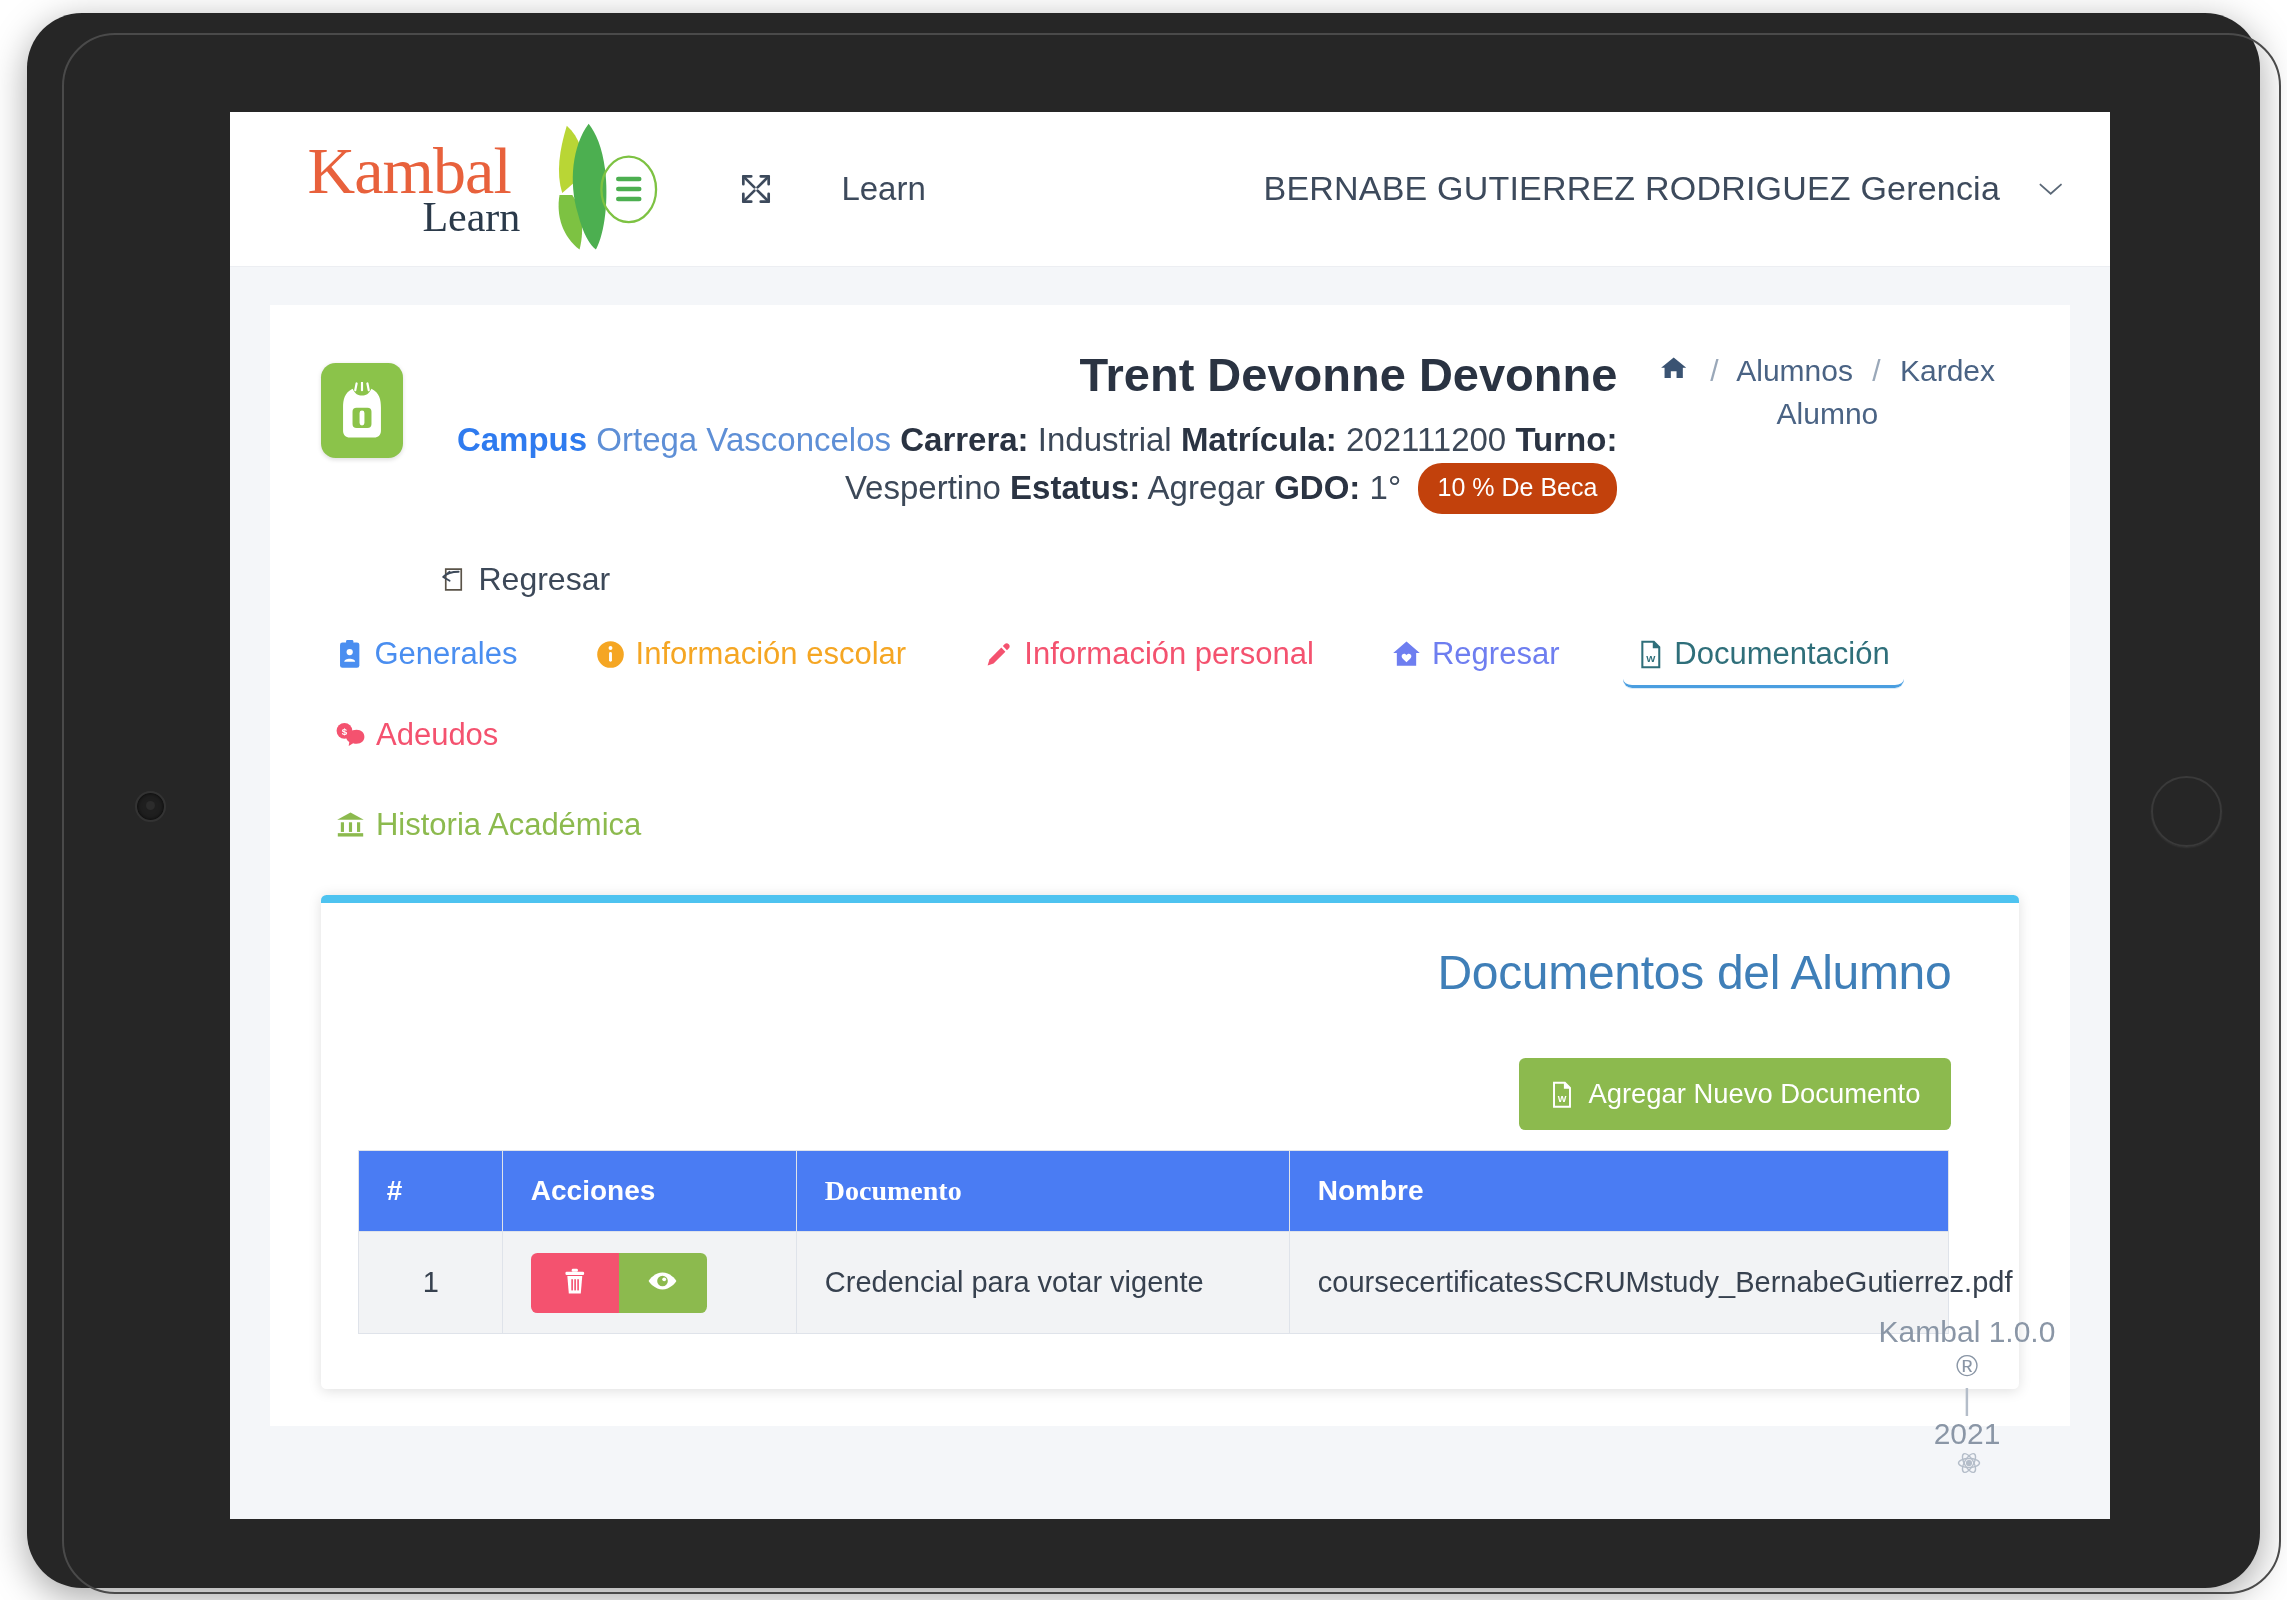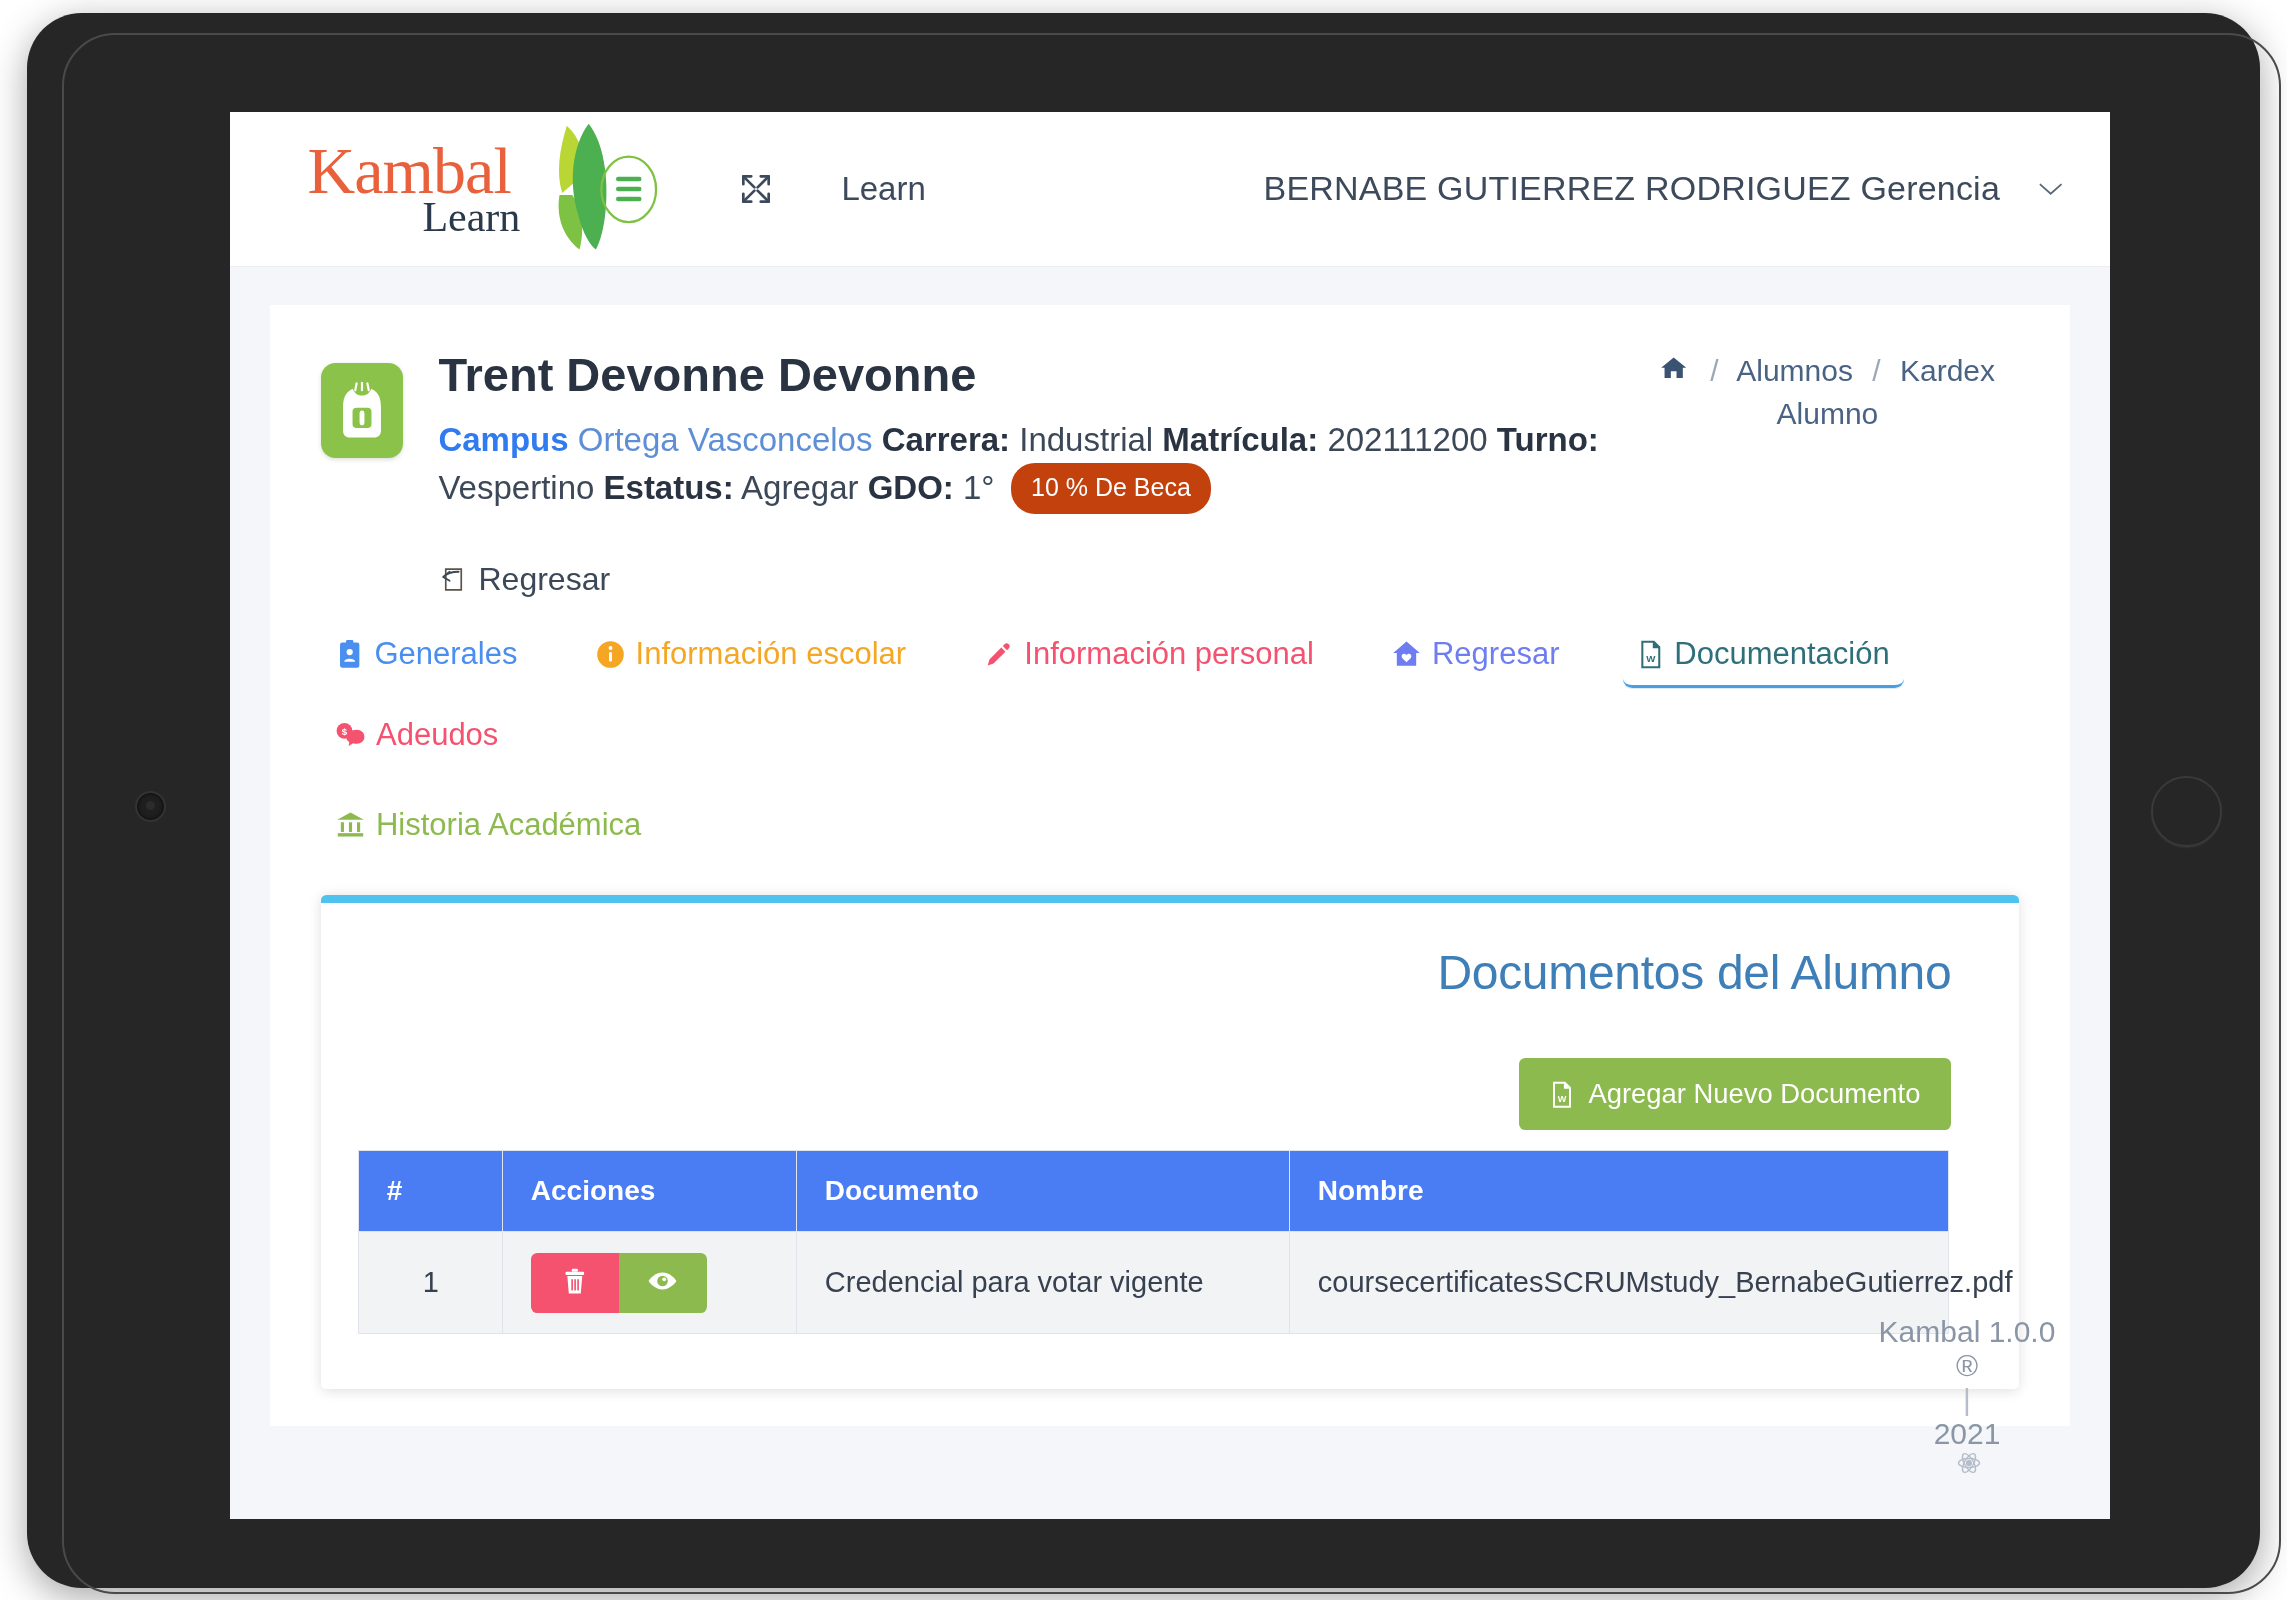--- a/index.html
+++ b/index.html
@@ -141,21 +141,21 @@
   }
   .avatar-box {
     width: 82px; height: 95px;
     background: #8bc34a;
     border-radius: 14.6px;
     display: flex; align-items: center; justify-content: center;
     flex: 0 0 auto;
     margin-top: 14.6px;
     box-shadow: 0 1.8px 4.6px rgba(0,0,0,0.13);
   }
-  .student-info { margin-left: 35px; max-width: 1179px; }
+  .student-info { margin-left: 35px; max-width: 1179px; text-align: right; }
   .student-name {
     font-size: 47px;
     font-weight: bold;
     color: #2a3342;
     line-height: 1.12;
   }
   .student-meta {
     margin-top: 14.6px;
     font-size: 33px;
     color: #3c4858;
@@ -260,21 +260,21 @@
     color: #ffffff;
     font-size: 28px;
     font-weight: bold;
     text-align: left;
     padding: 24px 27.4px;
     border: 0.9px solid #dfe3ea;
     height: 77px;
   }
   th.col-num { width: 144px; text-align: center; }
   th.col-acc { width: 294px; }
-  th.col-doc { width: 493px; }
+  th.col-doc { width: 493px; font-family: Liberation Serif, serif; }
   table.doc-table tbody td {
     background: #f2f3f5;
     font-size: 29px;
     color: #37414f;
     padding: 20px 27.4px;
     border: 0.9px solid #dfe3ea;
     height: 102px;
     vertical-align: middle;
   }
   td.cell-num { text-align: center; color: #37414f; }

